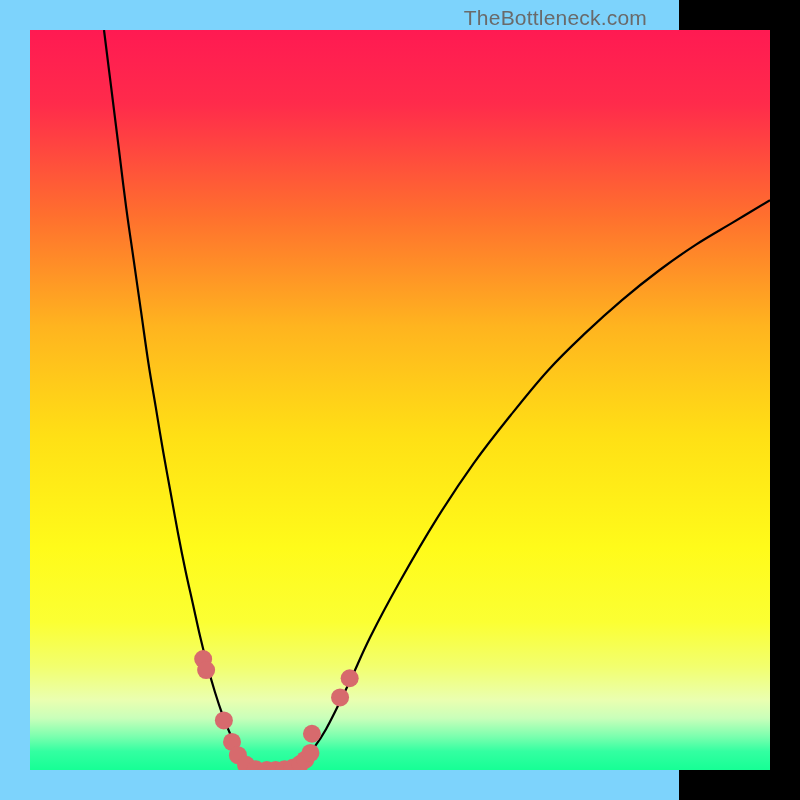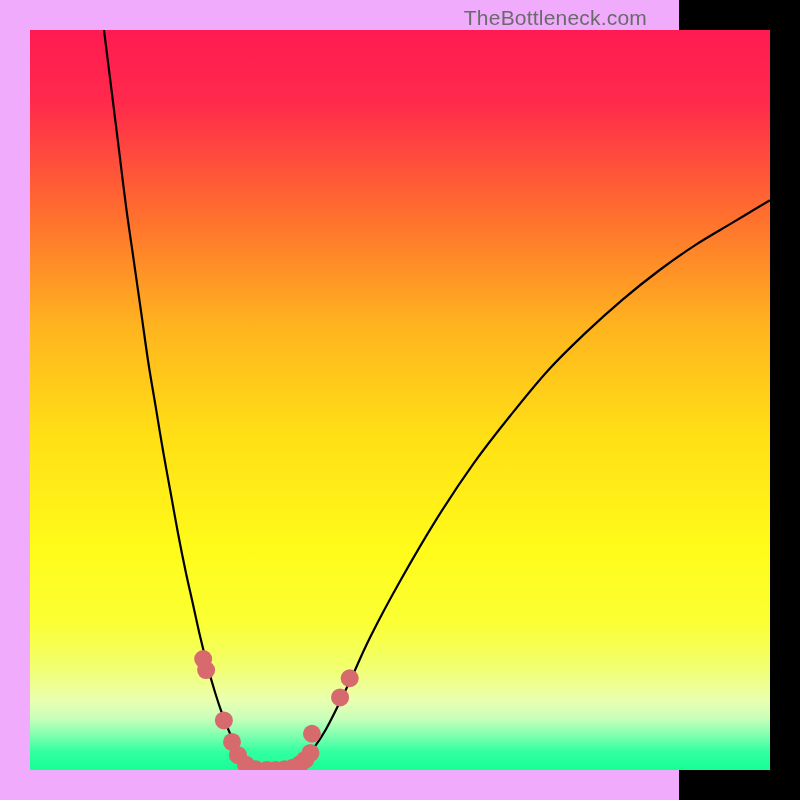--- a/index.html
+++ b/index.html
@@ -1,21 +1,21 @@
 <!DOCTYPE html>
 <html><head>
 <meta charset="utf-8">
 <style>
   * { margin: 0; padding: 0; box-sizing: border-box; }
   html, body { width: 800px; height: 800px; overflow: hidden; background: #000; }
   .frame {
     position: absolute;
     left: 0; top: 0;
     width: 679px; height: 800px;
-    background: #f0abfc;
+    background: #7dd3fc;
   }
   .plot {
     position: absolute;
     left: 30px; top: 30px;
     width: 740px; height: 740px;
     overflow: hidden;
   }
   .gradient {
     position: absolute;
     left: 0; top: 0;

